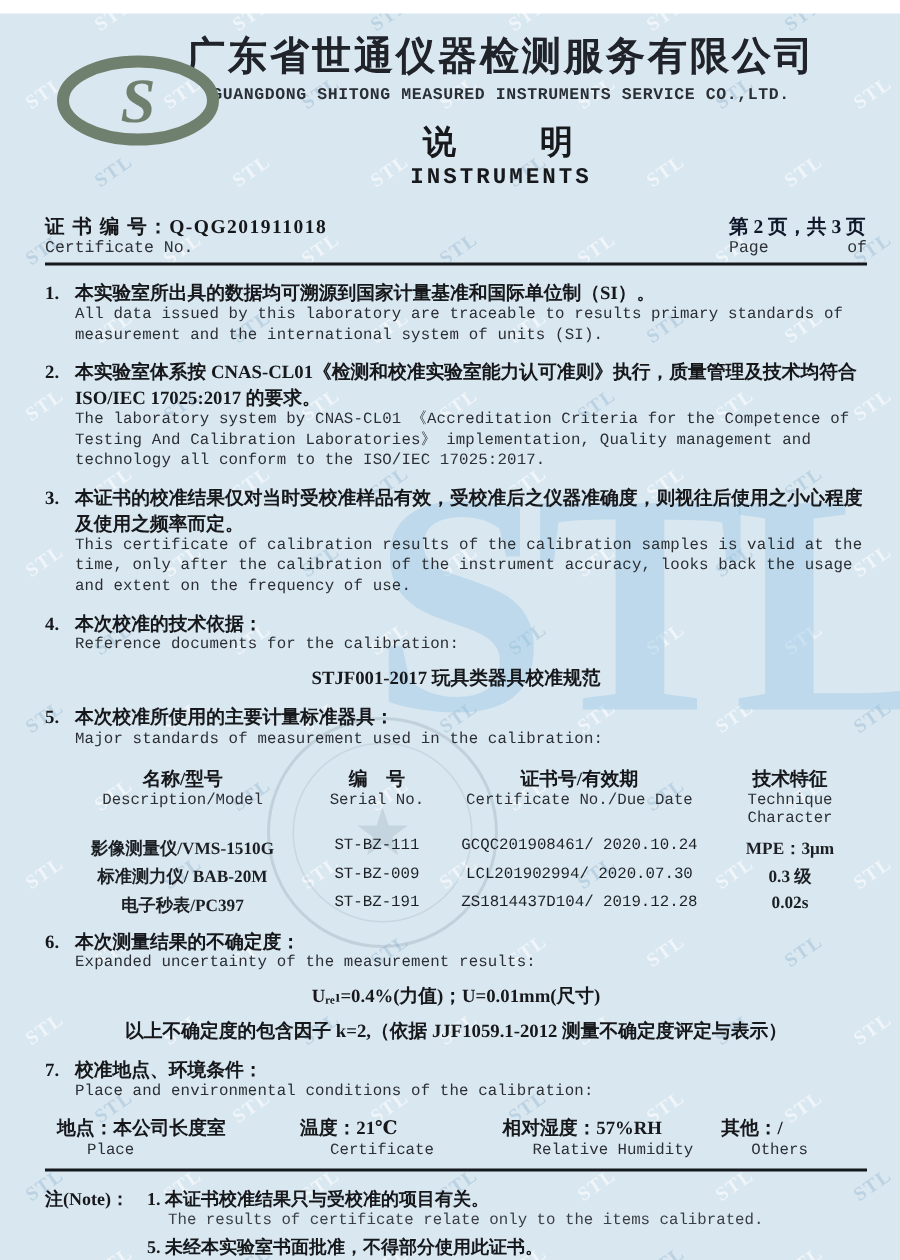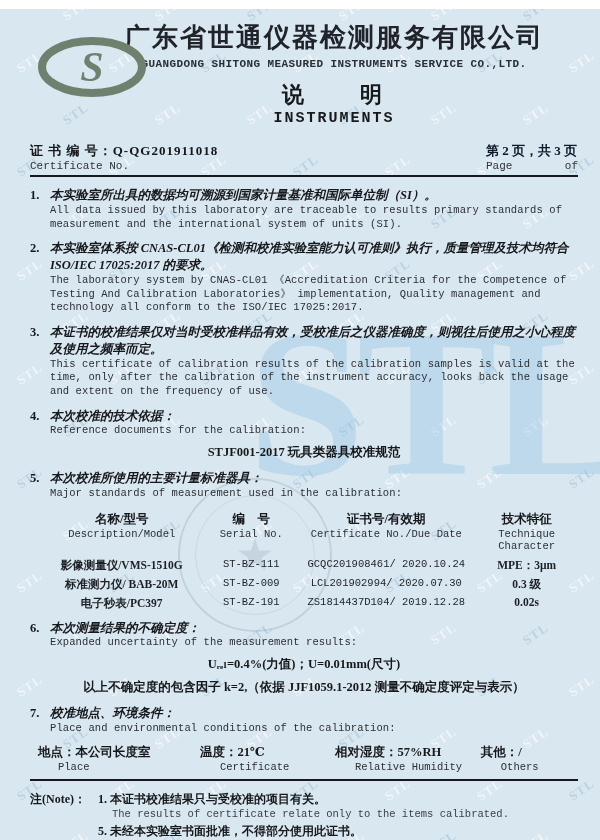--- a/index.html
+++ b/index.html
@@ -64,21 +64,21 @@
   .cert-left .en-line{font:400 11px "Liberation Mono","DejaVu Sans Mono",monospace;color:#2e3237;}
   .cert-right{text-align:left;}
   .cert-right .zh-line{font-size:13px;font-weight:700;color:#0f172a;}
   .cert-right .en-line{font:400 11px "Liberation Mono","DejaVu Sans Mono",monospace;color:#2e3237;display:flex;justify-content:space-between;width:92px;}
   .rule{border:none;border-top:2.5px solid #15181c;margin:3px 0 10px 0;}
 
   
   .sec{margin:0 0 9px 0;}
   .zh-row{display:flex;font-size:12.5px;font-weight:700;color:#16181b;line-height:1.35;}
   .zh-row .num{flex:none;width:20px;}
-  .zh-row .zh-text{flex:1;font-style:italic;}
+  .zh-row .zh-text{flex:1;}
   .en-line2{
     margin-left:20px;
     font:400 10.5px "Liberation Mono","DejaVu Sans Mono",monospace;
     color:#2b2f34;line-height:1.3;letter-spacing:0.1px;
   }
   .center-line{text-align:center;font-size:12.5px;font-weight:700;color:#16181b;margin-top:6px;}
   .center-line.mono-mix{font-weight:600;}
 
   
   .std-table{margin:10px 0 2px 8px;}

